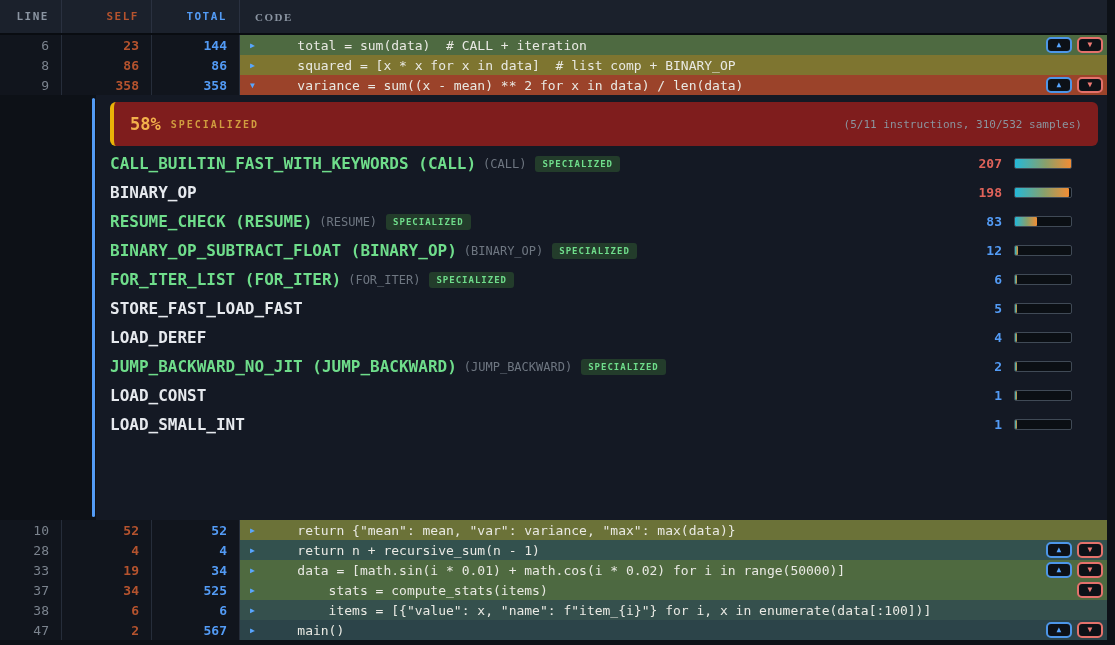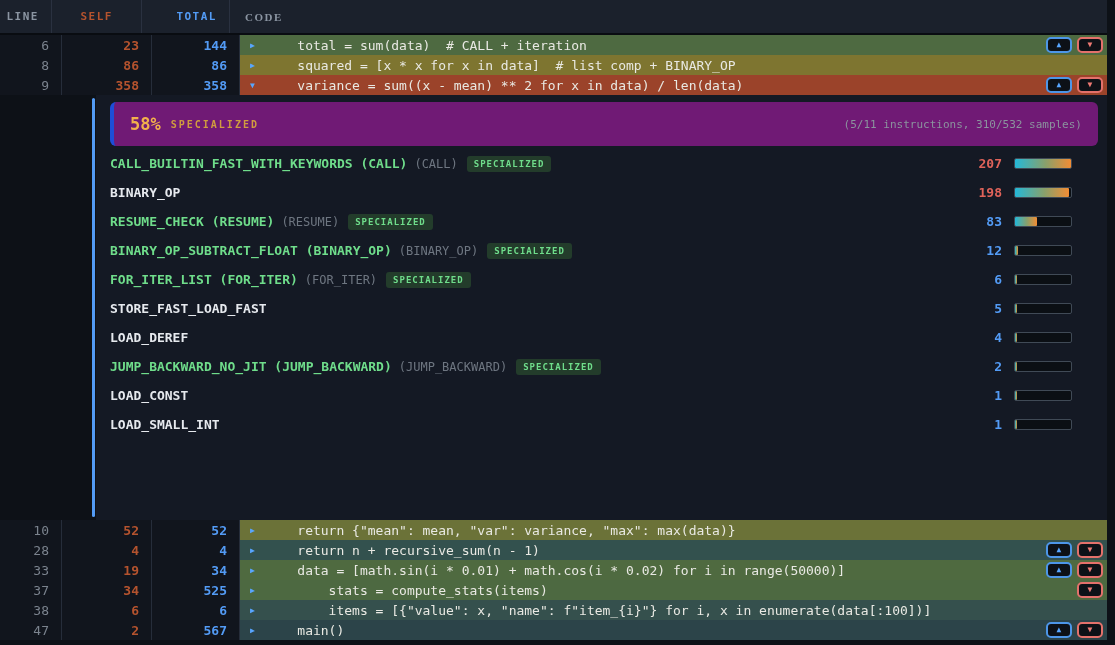--- a/index.html
+++ b/index.html
@@ -6,22 +6,22 @@
   html, body { width: 1115px; height: 645px; overflow: hidden; }
   body {
     background: #0d1117;
     font-family: "DejaVu Sans Mono", "Liberation Mono", monospace;
   }
   .app { width: 1107px; height: 645px; position: relative; }
 
   
   .thead { display: flex; height: 35px; background: #1b212c; border-bottom: 2px solid #090c11; }
   .thead .hc { display: flex; align-items: center; font-size: 11px; font-weight: bold; letter-spacing: 1.5px; }
-  .hc-line  { width: 52px;  justify-content: flex-end; padding-right: 12px; color: #8b95a2; border-right: 1px solid #2a3140; padding-left: 30px; }
-  .hc-self  { width: 90px;  justify-content: flex-end; padding-right: 28px; color: #b5532e; border-right: 1px solid #2a3140; }
+  .hc-line  { width: 62px;  justify-content: flex-end; padding-right: 12px; color: #8b95a2; border-right: 1px solid #2a3140; padding-left: 30px; }
+  .hc-self  { width: 90px;  justify-content: flex-end; padding-right: 12px; color: #b5532e; border-right: 1px solid #2a3140; }
   .hc-total { width: 88px;  justify-content: flex-end; padding-right: 12px; color: #539bf5; border-right: 1px solid #2a3140; }
   .hc-code  { flex: 1; padding-left: 15px; color: #8b95a2; font-family: Liberation Serif, serif; }
 
   
   .crow { display: flex; height: 20px; }
   .crow .gc { display: flex; align-items: center; justify-content: flex-end;
               padding-right: 12px; font-size: 13px; background: #11151d; }
   .gc-line  { width: 62px; color: #7b838e; border-right: 1px solid #262d3a; }
   .gc-self  { width: 90px; color: #b5532e; font-weight: bold; border-right: 1px solid #262d3a; }
   .gc-total { width: 88px; color: #539bf5; font-weight: bold; border-right: 1px solid #262d3a; }
@@ -35,35 +35,35 @@
   .navbtn.up   { border: 2px solid #4d96e8; color: #58a6ff; }
   .navbtn.down { border: 2px solid #e4716b; color: #ef7a74; }
 
   
   .panel { position: relative; height: 425px; background: #0d1117; }
   .panel-surface { position: absolute; left: 96px; right: 0; top: 0; bottom: 0; background: #141924; }
   .panel-connector { position: absolute; left: 92px; top: 3px; bottom: 3px; width: 3px;
                      background: #539bf5; border-radius: 2px; }
   .panel-inner { position: absolute; left: 110px; right: 9px; top: 0; }
 
-  .banner { margin-top: 7px; height: 44px; background: #701a75; border-left: 4px solid #1d4ed8;
+  .banner { margin-top: 7px; height: 44px; background: #7f1d1d; border-left: 4px solid #eab308;
             border-radius: 6px; display: flex; align-items: center; padding: 0 16px; }
   .banner .pct { font-size: 17px; font-weight: bold; color: #f3b14b; }
   .banner .pct-label { font-size: 10px; font-weight: bold; color: #d09c3f; letter-spacing: 2px; margin-left: 10px; }
   .banner .summary { margin-left: auto; font-size: 11px; color: #8b949e; }
 
   .itable-head { display: flex; align-items: center; height: 37px; border-bottom: 1px solid #2b323e; }
   .itable-head .ih-name    { flex: 1; font-size: 12px; font-weight: bold; color: #99a2ac; letter-spacing: 0.5px; }
   .itable-head .ih-samples { width: 80px; text-align: right; font-size: 12px; font-weight: bold; color: #539bf5; }
   .itable-head .ih-heat    { width: 84px; margin-left: 12px; font-size: 12px; font-weight: bold; color: #99a2ac; }
 
   .irows { padding-top: 3px; }
   .irow { display: flex; align-items: center; height: 29px; }
   .irow .iname { flex: 1; display: flex; align-items: center; white-space: nowrap; overflow: hidden; }
-  .irow .op { font-size: 13px; font-weight: bold; color: #e6e9ee; }
+  .irow .op { font-size: 16px; font-weight: bold; color: #e6e9ee; }
   .irow .op.spec { color: #6fdd8b; }
   .irow .base { font-size: 12px; color: #6e7681; margin-left: 7px; }
   .irow .badge { margin-left: 9px; font-size: 9px; font-weight: bold; letter-spacing: 1px;
                  color: #6fdd8b; background: #233c2b; border-radius: 3px; padding: 3px 7px; }
   .irow .isamples { width: 80px; text-align: right; font-size: 13px; font-weight: bold; }
   .irow .isamples.hot  { color: #e0635a; }
   .irow .isamples.cool { color: #539bf5; }
   .irow .iheat { width: 84px; margin-left: 12px; }
   .heatbar { width: 58px; height: 11px; border: 1px solid #404a56; border-radius: 2px; background: #0b0f14; }
   .heatfill { height: 100%; border-radius: 1px;

